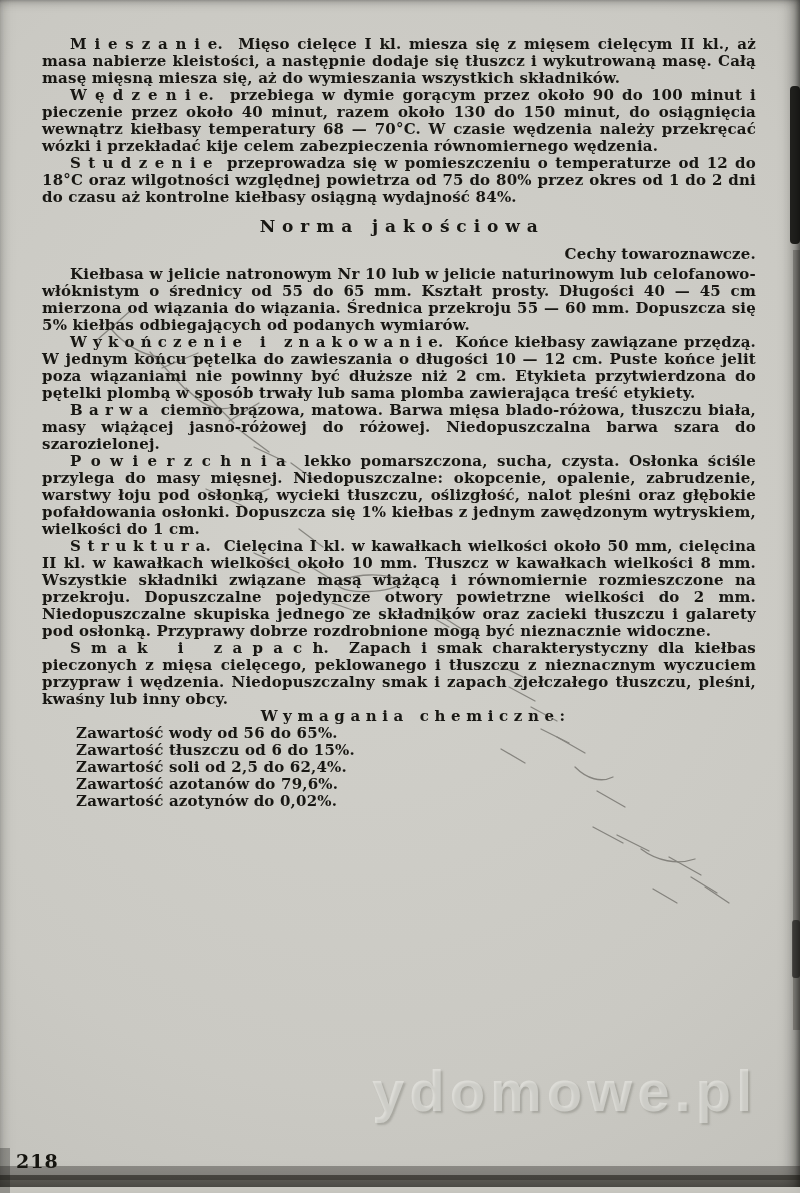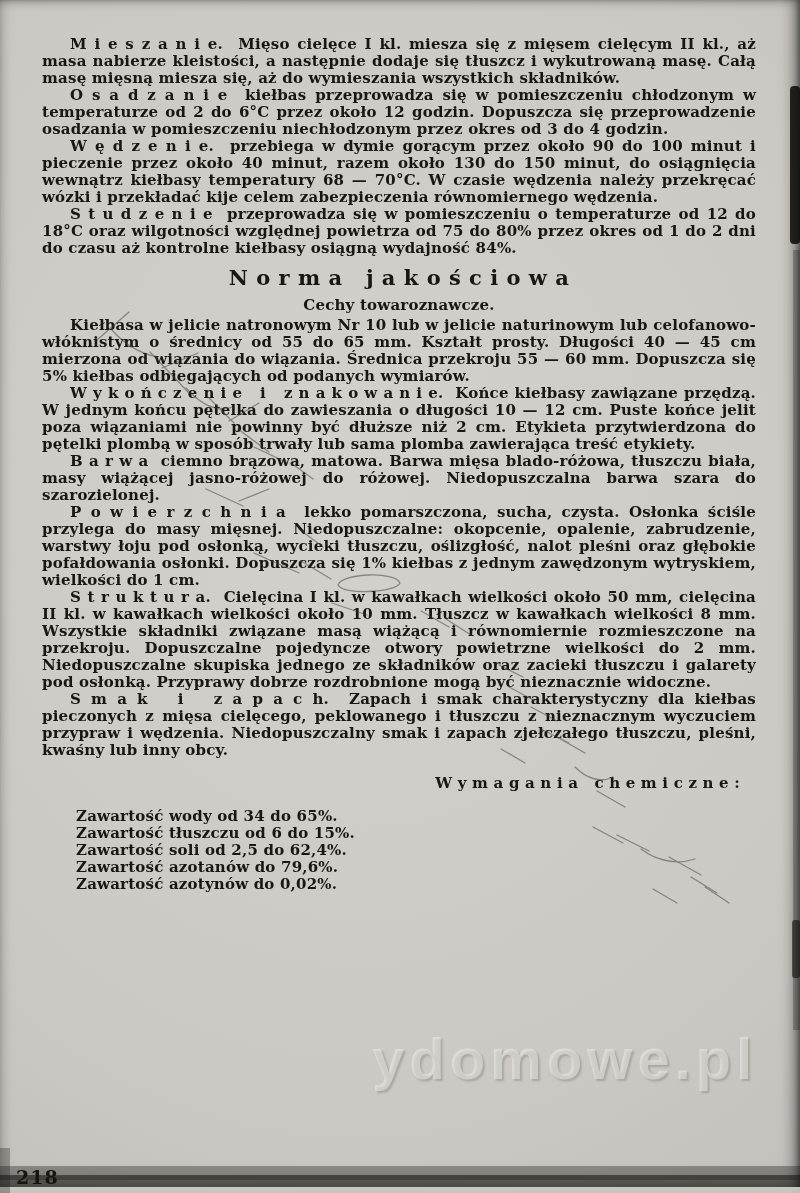--- a/index.html
+++ b/index.html
@@ -30,38 +30,38 @@
     color: #181713;
     font-size: 15px;
     line-height: 17px;
     font-weight: 700;
     letter-spacing: 0.2px;
     text-align: justify;
   }
   .para { margin: 0; text-indent: 28px; }
   .heading-center {
     margin: 12px 0 11px;
-    font-size: 21px;
+    font-size: 17px;
     letter-spacing: 0.5px;
     text-align: center;
     text-indent: 0;
     font-weight: 700;
   }
-  .subhead { margin: 0 0 3px; text-indent: 0; text-align: center; }
-  .chem-heading { margin: 16px; text-indent: 28px; text-align: right; }
+  .subhead { margin: 0 0 3px; text-indent: 0; text-align: right; }
+  .chem-heading { margin: 0; text-indent: 28px; text-align: center; }
   .chem-line { margin: 0 0 0 34px; text-indent: 0; text-align: left; }
   .page-number {
-    position: absolute; left: 16px; bottom: 6px;
+    position: absolute; left: 16px; bottom: 22px;
     z-index: 2;
     font: 700 19px/1 "DejaVu Serif", serif;
     letter-spacing: 1px;
     color: #15140f;
   }
   .watermark {
-    position: absolute; left: 372px; top: 1030px;
+    position: absolute; left: 372px; top: 1062px;
     z-index: 4;
     font: 700 58px/1 "Liberation Sans", sans-serif;
     letter-spacing: 5px;
     color: rgba(242,242,238,0.5);
     text-shadow: 2px 2px 2px rgba(110,110,100,0.35);
     white-space: nowrap;
   }
   .marks {
     position: absolute; left: 0; top: 0;
     width: 800px; height: 1193px;
@@ -69,37 +69,36 @@
     pointer-events: none;
   }
 </style>
 </head>
 <body>
 
 <div class="page">
 
   <div class="content">
     <p class="para">M i e s z a n i e.&nbsp; Mięso cielęce I kl. miesza się z mięsem cielęcym II kl., aż masa nabierze kleistości, a następnie dodaje się tłuszcz i wykutrowaną masę. Całą masę mięsną miesza się, aż do wymieszania wszystkich składników.</p>
-    <p class="para">O s a d z a n i e&nbsp; kiełbas przeprowadza się w pomieszczeniu chłodzonym w temperaturze od 2 do 6°C przez około 12 godzin. Dopuszcza się przeprowadzenie osadzania w pomieszczeniu niechłodzonym przez okres od 3 do 4 godzin.</p>
     <p class="para">W ę d z e n i e.&nbsp; przebiega w dymie gorącym przez około 90 do 100 minut i pieczenie przez około 40 minut, razem około 130 do 150 minut, do osiągnięcia wewnątrz kiełbasy temperatury 68 — 70°C. W czasie wędzenia należy przekręcać wózki i przekładać kije celem zabezpieczenia równomiernego wędzenia.</p>
     <p class="para">S t u d z e n i e&nbsp; przeprowadza się w pomieszczeniu o temperaturze od 12 do 18°C oraz wilgotności względnej powietrza od 75 do 80% przez okres od 1 do 2 dni do czasu aż kontrolne kiełbasy osiągną wydajność 84%.</p>
 
     <h2 class="heading-center">N o r m a &nbsp; j a k o ś c i o w a</h2>
 
     <p class="para subhead">Cechy towaroznawcze.</p>
     <p class="para">Kiełbasa w jelicie natronowym Nr 10 lub w jelicie naturinowym lub celofanowo-włóknistym o średnicy od 55 do 65 mm. Kształt prosty. Długości 40 — 45 cm mierzona od wiązania do wiązania. Średnica przekroju 55 — 60 mm. Dopuszcza się 5% kiełbas odbiegających od podanych wymiarów.</p>
     <p class="para">W y k o ń c z e n i e &nbsp; i &nbsp; z n a k o w a n i e.&nbsp; Końce kiełbasy zawiązane przędzą. W jednym końcu pętelka do zawieszania o długości 10 — 12 cm. Puste końce jelit poza wiązaniami nie powinny być dłuższe niż 2 cm. Etykieta przytwierdzona do pętelki plombą w sposób trwały lub sama plomba zawierająca treść etykiety.</p>
     <p class="para">B a r w a&nbsp; ciemno brązowa, matowa. Barwa mięsa blado-różowa, tłuszczu biała, masy wiążącej jasno-różowej do różowej. Niedopuszczalna barwa szara do szarozielonej.</p>
     <p class="para">P o w i e r z c h n i a&nbsp; lekko pomarszczona, sucha, czysta. Osłonka ściśle przylega do masy mięsnej. Niedopuszczalne: okopcenie, opalenie, zabrudzenie, warstwy łoju pod osłonką, wycieki tłuszczu, oślizgłość, nalot pleśni oraz głębokie pofałdowania osłonki. Dopuszcza się 1% kiełbas z jednym zawędzonym wytryskiem, wielkości do 1 cm.</p>
     <p class="para">S t r u k t u r a.&nbsp; Cielęcina I kl. w kawałkach wielkości około 50 mm, cielęcina II kl. w kawałkach wielkości około 10 mm. Tłuszcz w kawałkach wielkości 8 mm. Wszystkie składniki związane masą wiążącą i równomiernie rozmieszczone na przekroju. Dopuszczalne pojedyncze otwory powietrzne wielkości do 2 mm. Niedopuszczalne skupiska jednego ze składników oraz zacieki tłuszczu i galarety pod osłonką. Przyprawy dobrze rozdrobnione mogą być nieznacznie widoczne.</p>
     <p class="para">S m a k &nbsp; i &nbsp; z a p a c h.&nbsp; Zapach i smak charakterystyczny dla kiełbas pieczonych z mięsa cielęcego, peklowanego i tłuszczu z nieznacznym wyczuciem przypraw i wędzenia. Niedopuszczalny smak i zapach zjełczałego tłuszczu, pleśni, kwaśny lub inny obcy.</p>
 
     <p class="chem-heading">W y m a g a n i a &nbsp; c h e m i c z n e :</p>
     <div>
-      <p class="chem-line">Zawartość wody od 34 do 65%.</p>
+      <p class="chem-line">Zawartość wody od 56 do 65%.</p>
       <p class="chem-line">Zawartość tłuszczu od 6 do 15%.</p>
       <p class="chem-line">Zawartość soli od 2,5 do 62,4%.</p>
       <p class="chem-line">Zawartość azotanów do 79,6%.</p>
       <p class="chem-line">Zawartość azotynów do 0,02%.</p>
     </div>
   </div>
 
   <div class="page-number">218</div>
 
   <div class="watermark">ydomowe.pl</div>

